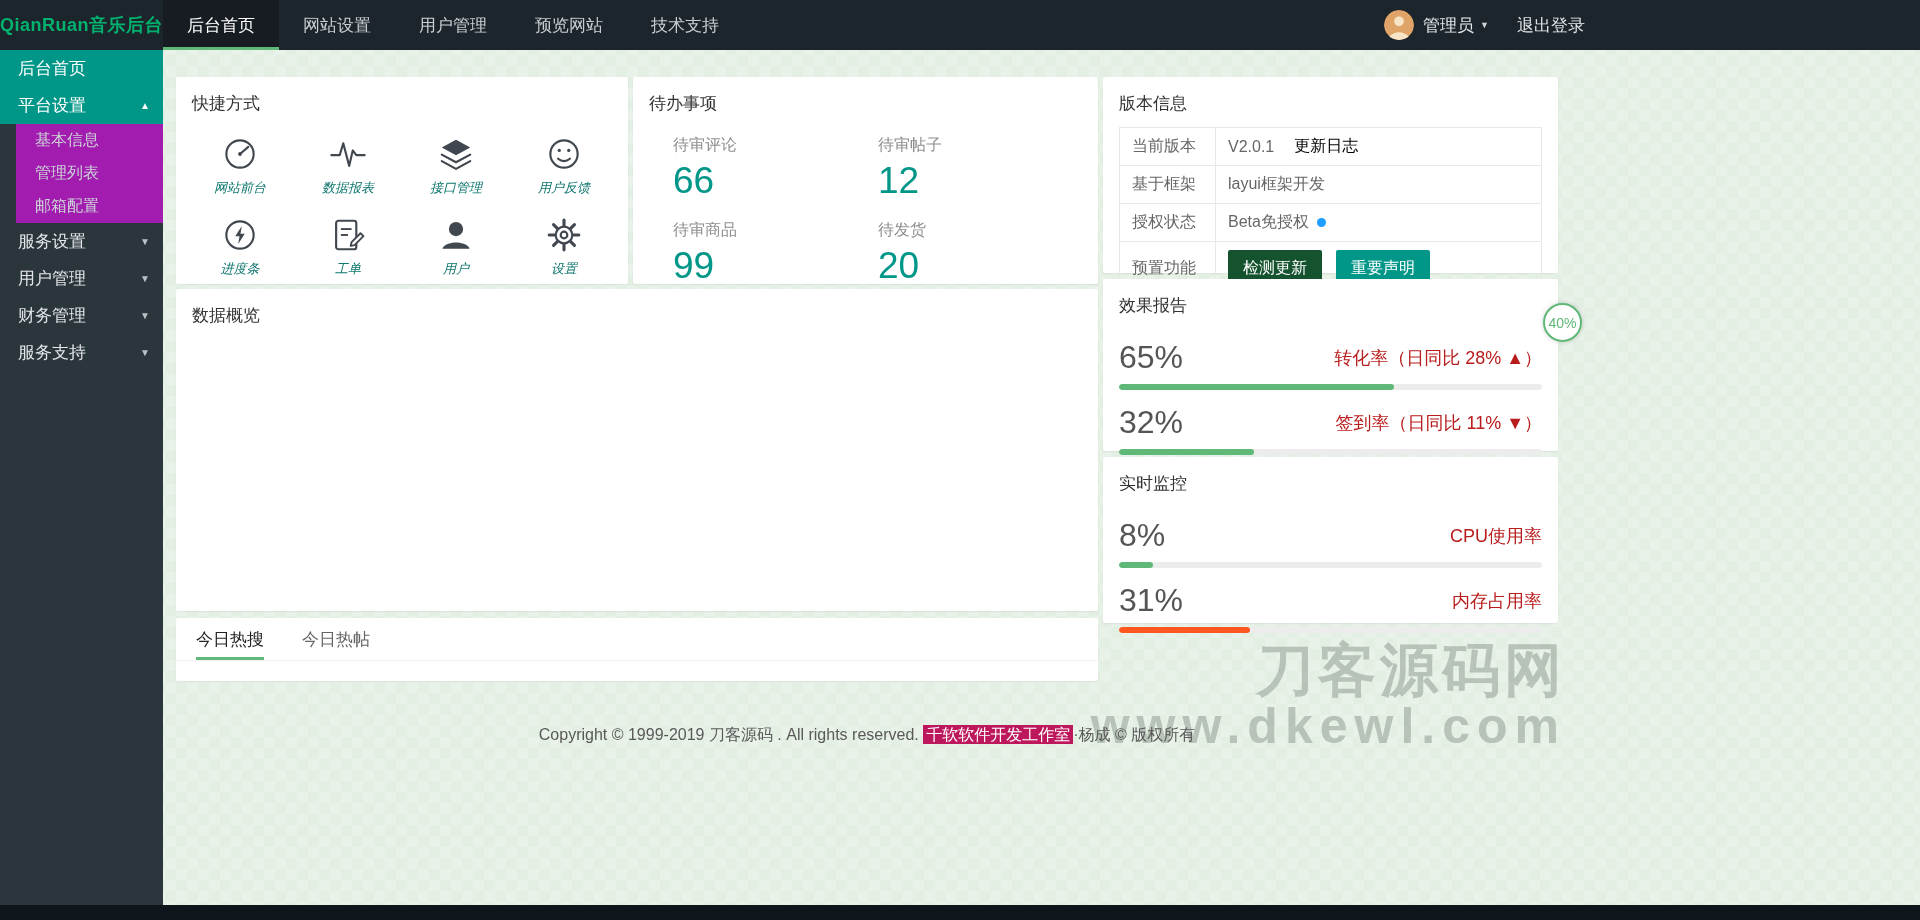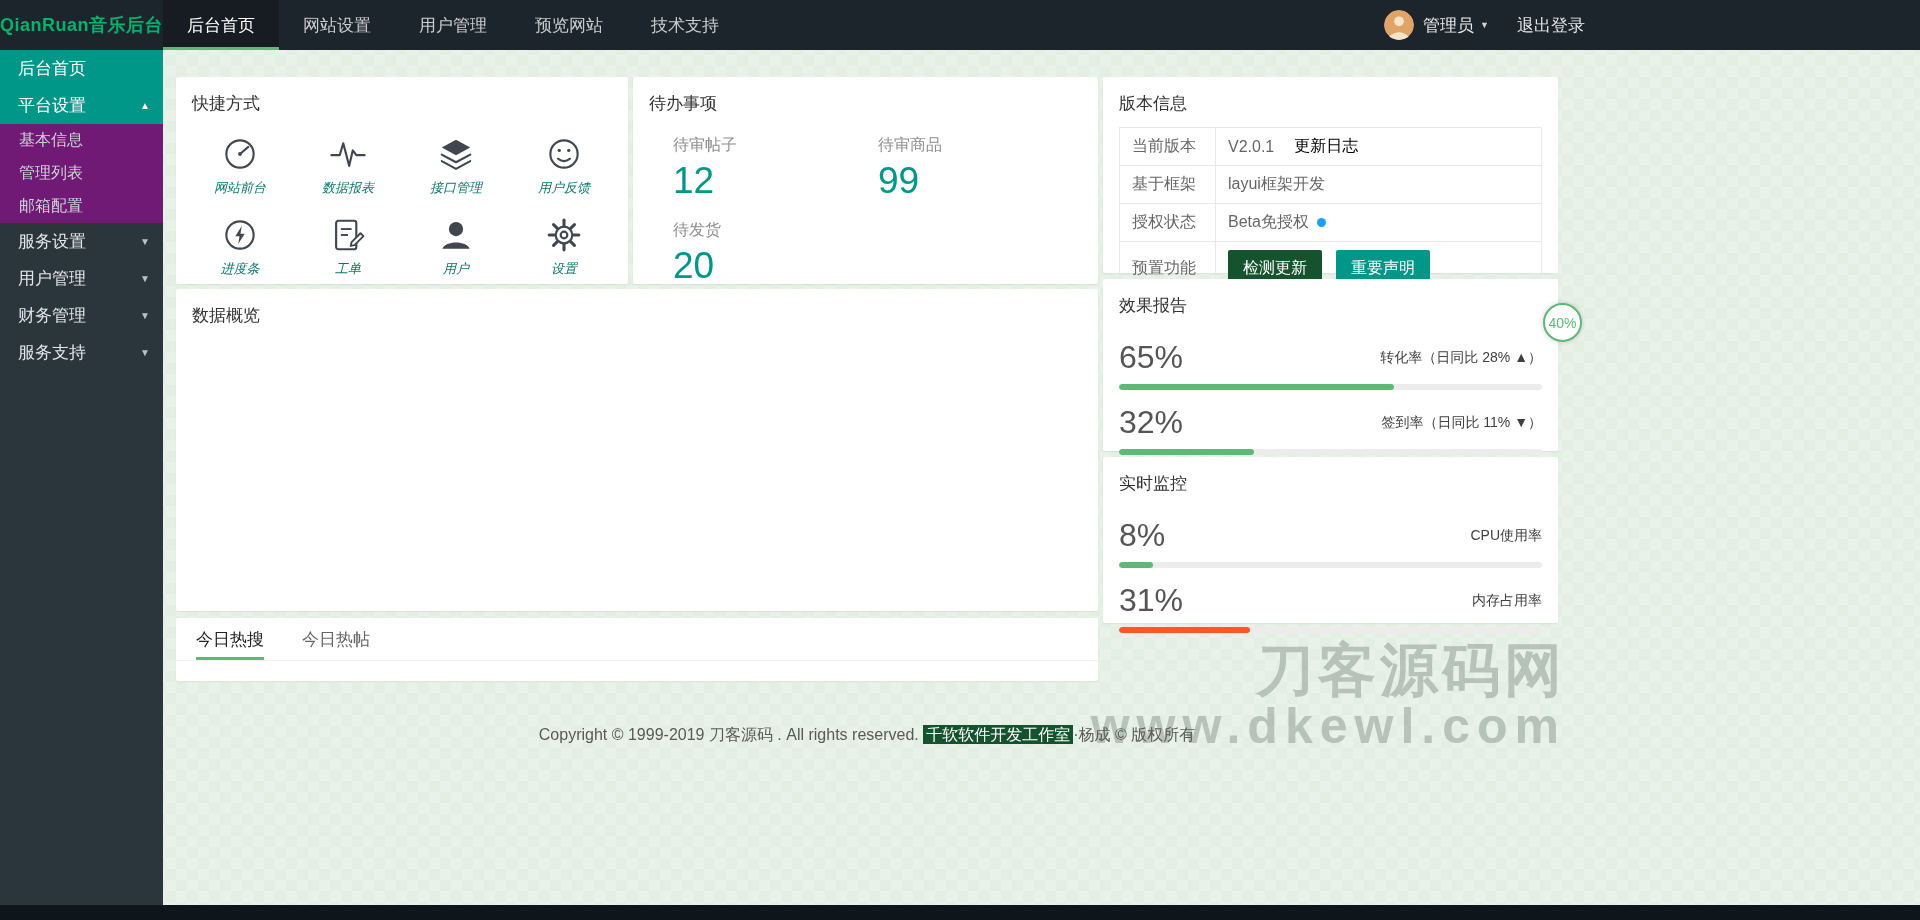--- a/index.html
+++ b/index.html
@@ -31,21 +31,21 @@
   .logout { margin-left:28px; cursor:pointer; }
 
   
   .sidebar { position:absolute; left:0; top:50px; width:163px; height:855px;
     background:#2a353c; z-index:15; }
   .side-item { height:37px; display:flex; align-items:center; padding:0 18px;
     color:#e3e7e9; font-size:17px; position:relative; cursor:pointer; }
   .side-item .s-caret { position:absolute; right:13px; font-size:10px; color:#b8c1c6; }
   .side-item.active { background:#009688; color:#fff; }
   .side-item.active .s-caret { color:#fff; }
-  .side-sub { background:#701a75; }
+  .side-sub { background:#a21caf;margin-left:16px; }
   .side-sub .side-item { height:33px; font-size:16px; color:#ccd3d7; padding-left:19px; }
 
   
   .card { position:absolute; background:#fff; border-radius:2px;
     box-shadow:0 1px 2px rgba(0,0,0,.06);margin-top:17px; }
   .card-title { font-size:17px; color:#333; padding:15px 16px 8px; }
 
   #card-shortcuts { left:176px; top:60px; width:452px; height:207px; }
   #card-todos     { left:633px; top:60px; width:465px; height:207px; }
   #card-version   { left:1103px; top:60px; width:455px; height:196px; }
@@ -78,21 +78,21 @@
   .vlink { color:#000000; cursor:pointer; }
   .dot { width:9px; height:9px; border-radius:50%; background:#1E9FFF;
     display:inline-block; margin-left:8px; }
   .vbtn { color:#fff; font-size:16px; padding:8px 15px; border-radius:2px;
     border:none; cursor:pointer; font-family:inherit; }
 
   
   .metric { padding:0 16px; margin-top:14px; }
   .metric-top { display:flex; align-items:center; justify-content:space-between; }
   .metric-value { font-size:32px; color:#555; }
-  .metric-label { font-size:14px; color:#404040; }
+  .metric-label { font-size:18px; color:#b91c1c; }
   .bar { height:6px; background:#ececec; border-radius:3px; margin-top:8px; overflow:hidden; }
   .bar-fill { height:100%; border-radius:3px; }
 
   
   .tabs { display:flex; gap:38px; padding:0 20px; height:43px; align-items:stretch;
     border-bottom:1px solid #f2f2f2; }
   .tab { font-size:17px; color:#666; position:relative; display:flex;
     align-items:center; cursor:pointer; }
   .tab.active { color:#222; }
   .tab.active::after { content:""; position:absolute; left:0; right:0; bottom:0;
@@ -100,21 +100,21 @@
 
   
   .badge-circle { position:absolute; left:1543px; top:303px; width:39px; height:39px;
     border-radius:50%; background:#fff; border:2px solid #5FB878; color:#5FB878;
     display:flex; align-items:center; justify-content:center; font-size:14px;
     z-index:30; box-shadow:0 0 5px rgba(0,0,0,.18); cursor:pointer; }
 
   
   .footer { position:absolute; left:176px; width:1382px; top:725px; text-align:center;
     font-size:16px; color:#595959; z-index:3; }
-  .footer .hl { background:#14532d; color:#fff; padding:1px 3px; }
+  .footer .hl { background:#be185d; color:#fff; padding:1px 3px; }
   .watermark { position:absolute; right:354px; top:640px; text-align:right;
     color:rgba(136,147,139,.5); font-weight:bold; line-height:1.04; z-index:1;
     font-family:"Liberation Sans","DejaVu Sans",sans-serif; }
   .wm1 { font-size:58px; letter-spacing:4px; }
   .wm2 { font-size:50px; letter-spacing:7px; }
   .bottom-strip { position:absolute; left:0; bottom:0; width:1920px; height:15px;
     background:#0f161b; z-index:25; }
 </style>
 </head>
 <body>
@@ -269,20 +269,24 @@
       </span>
       <span class="sc-label">设置</span>
     </div>
   </div>
 </div>
 
 <div class="card" id="card-todos">
   <div class="card-title">待办事项</div>
   <div class="todo-grid">
     <div class="todo-cell">
+      <div class="todo-label">待审评论</div>
+      <div class="todo-value">66</div>
+    </div>
+    <div class="todo-cell">
       <div class="todo-label">待审帖子</div>
       <div class="todo-value">12</div>
     </div>
     <div class="todo-cell">
       <div class="todo-label">待审商品</div>
       <div class="todo-value">99</div>
     </div>
     <div class="todo-cell">
       <div class="todo-label">待发货</div>
       <div class="todo-value">20</div>

